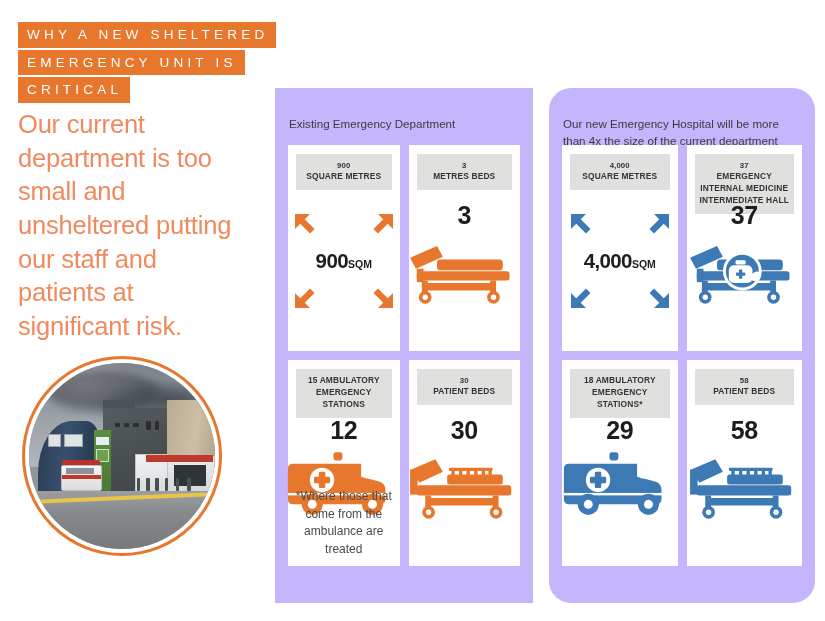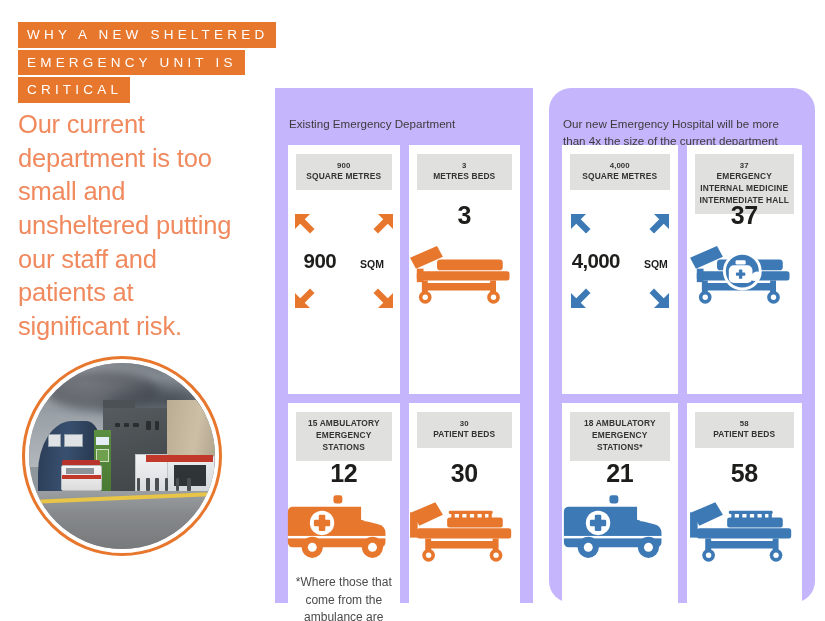--- a/index.html
+++ b/index.html
@@ -228,21 +228,21 @@
     left: 13px;
     right: 13px;
     top: 57px;
     display: flex;
     flex-wrap: wrap;
     gap: 9px;
   }
   .stat-card {
     background: #ffffff;
     width: calc(50% - 4.5px);
-    height: 249px;
+    height: 206px;
     position: relative;
     box-sizing: border-box;
   }
 
   .card-label {
     position: absolute;
     left: 8px;
     right: 8px;
     top: 9px;
     background: #E0E0DE;
@@ -304,21 +304,20 @@
     font-size: 20.5px;
     font-weight: bold;
     color: #1D1D1B;
     letter-spacing: -0.6px;
     white-space: nowrap;
   }
   .area-value .unit {
     font-size: 10.5px;
     font-weight: bold;
     letter-spacing: 0;
-    padding-left: 24px;
   }
   .arrow { position: absolute; width: 30px; height: 30px; }
   .arrow.tl { left: 4px;  top: 4px; }
   .arrow.tr { right: 4px; top: 4px; }
   .arrow.bl { left: 4px;  bottom: 4px; }
   .arrow.br { right: 4px; bottom: 4px; }
 
   .icon-wrap { margin-top: 6px; }
 </style>
 </head>
@@ -544,21 +543,21 @@
               </g>
               <ellipse cx="84" cy="50" rx="7" ry="5" fill="#ffffff" transform="rotate(-32 84 50)"></ellipse>
             </svg></div>
         </div>
       </div>
       <div class="stat-card">
         <div class="card-label">
           <span class="lbl-text">18 AMBULATORY EMERGENCY STATIONS*</span>
         </div>
         <div class="card-body">
-          <div class="big-number">21</div>
+          <div class="big-number">29</div>
           <div class="icon-wrap"><svg viewBox="0 0 150 86" width="122" height="70">
               <g fill="#3D7AB5">
                 <rect x="62" y="4" width="11" height="10" rx="3"></rect>
                 <path d="M10 18 h86 v16 l22 6 a10 10 0 0 1 8 10 v12 a6 6 0 0 1 -6 6 H12 a6 6 0 0 1 -6 -6 V24 a6 6 0 0 1 6 -6 z"></path>
               </g>
               <g fill="#ffffff">
                 <path d="M100 22 h6 l14 14 h-20 z"></path>
                 <rect x="6" y="54" width="126" height="3"></rect>
               </g>
               <circle cx="48" cy="38" r="15" fill="#ffffff"></circle>

